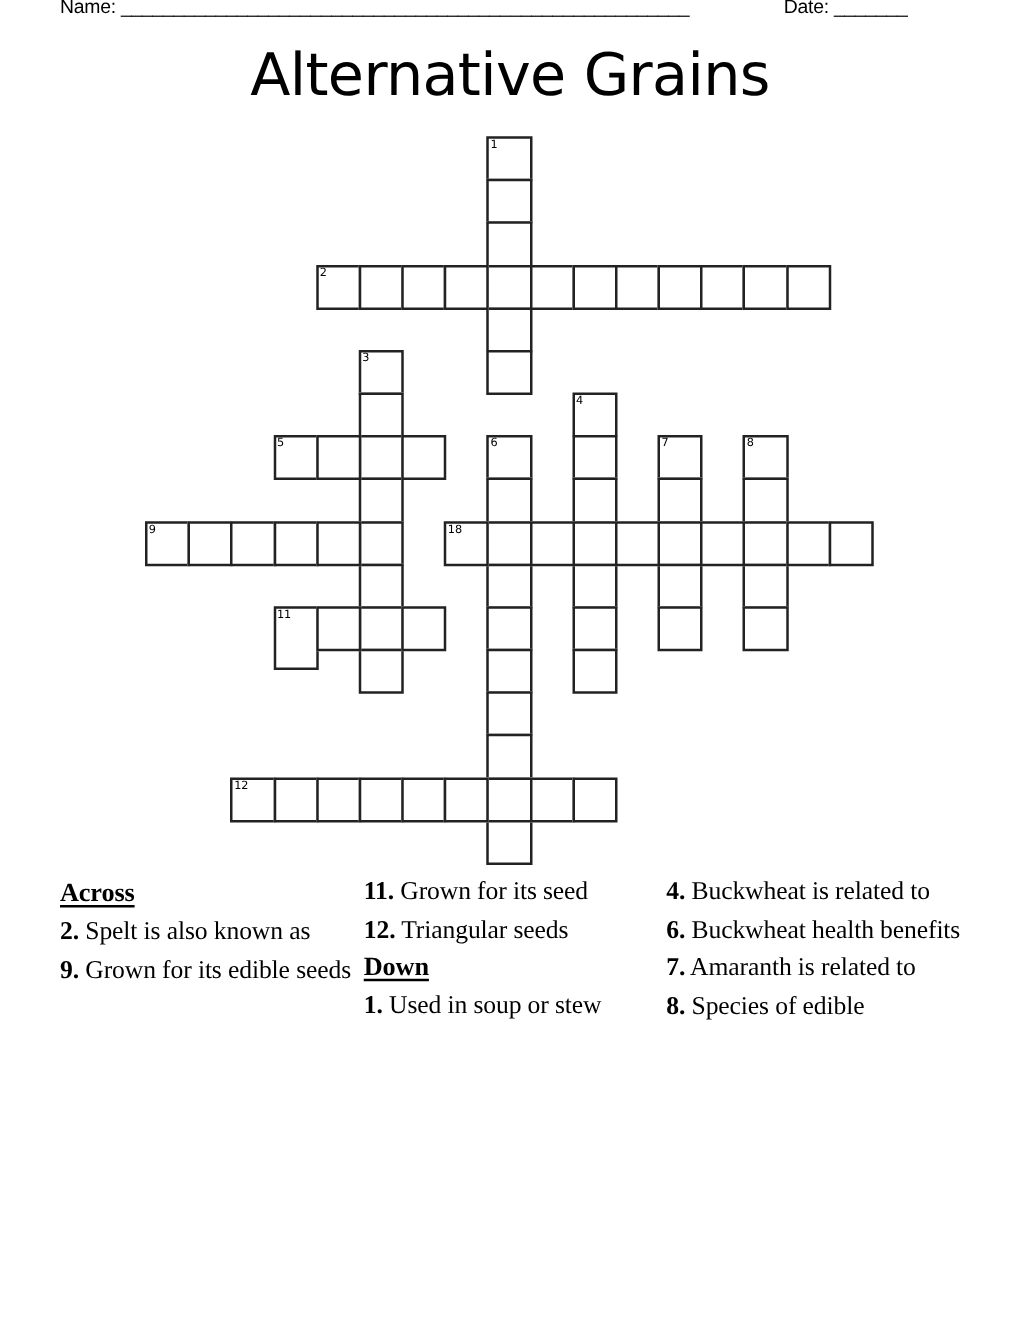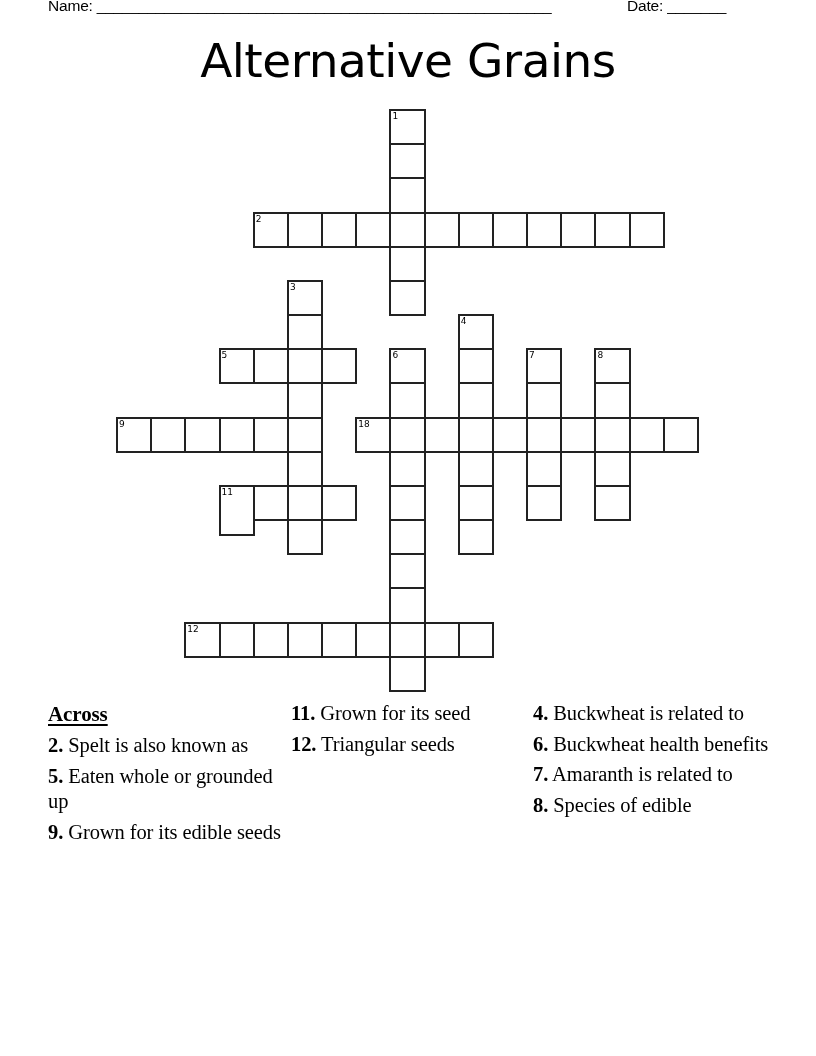--- a/index.html
+++ b/index.html
@@ -131,27 +131,28 @@
     <div class="cell" style="left: 169.882px; top: 511.647px; width: 36.1765px; height: 36.1765px;"></div>
     <div class="cell" style="left: 204.059px; top: 511.647px; width: 36.1765px; height: 36.1765px;"></div>
     <div class="cell" style="left: 238.235px; top: 511.647px; width: 36.1765px; height: 36.1765px;"></div>
     <div class="cell" style="left: 306.588px; top: 511.647px; width: 36.1765px; height: 36.1765px;"></div>
     <div class="cell" style="left: 340.765px; top: 511.647px; width: 36.1765px; height: 36.1765px;"></div>
   </div>
 
 <div class="clues" style="left:48px; width:235px;">
   <h3>Across</h3>
   <div class="clue"><b>2.</b> <span>Spelt is also known as</span></div>
-  <div class="clue"><b>5.</b> <span>Eaten whole or grounded up</span></div>
   <div class="clue"><b>9.</b> <span>Grown for its edible seeds</span></div>
 </div>
 
 <div class="clues" style="left:291px; width:235px;">
   <div class="clue"><b>11.</b> <span>Grown for its seed</span></div>
   <div class="clue"><b>12.</b> <span>Triangular seeds</span></div>
+  <h3 style="margin-top:-2px;">Down</h3>
+  <div class="clue"><b>1.</b> <span>Used in soup or stew</span></div>
 </div>
 
 <div class="clues" style="left:533px; width:240px;">
   <div class="clue"><b>4.</b> <span>Buckwheat is related to</span></div>
   <div class="clue"><b>6.</b> <span>Buckwheat health benefits</span></div>
   <div class="clue"><b>7.</b> <span>Amaranth is related to</span></div>
   <div class="clue"><b>8.</b> <span>Species of edible</span></div>
 </div>
 
 </body></html>

